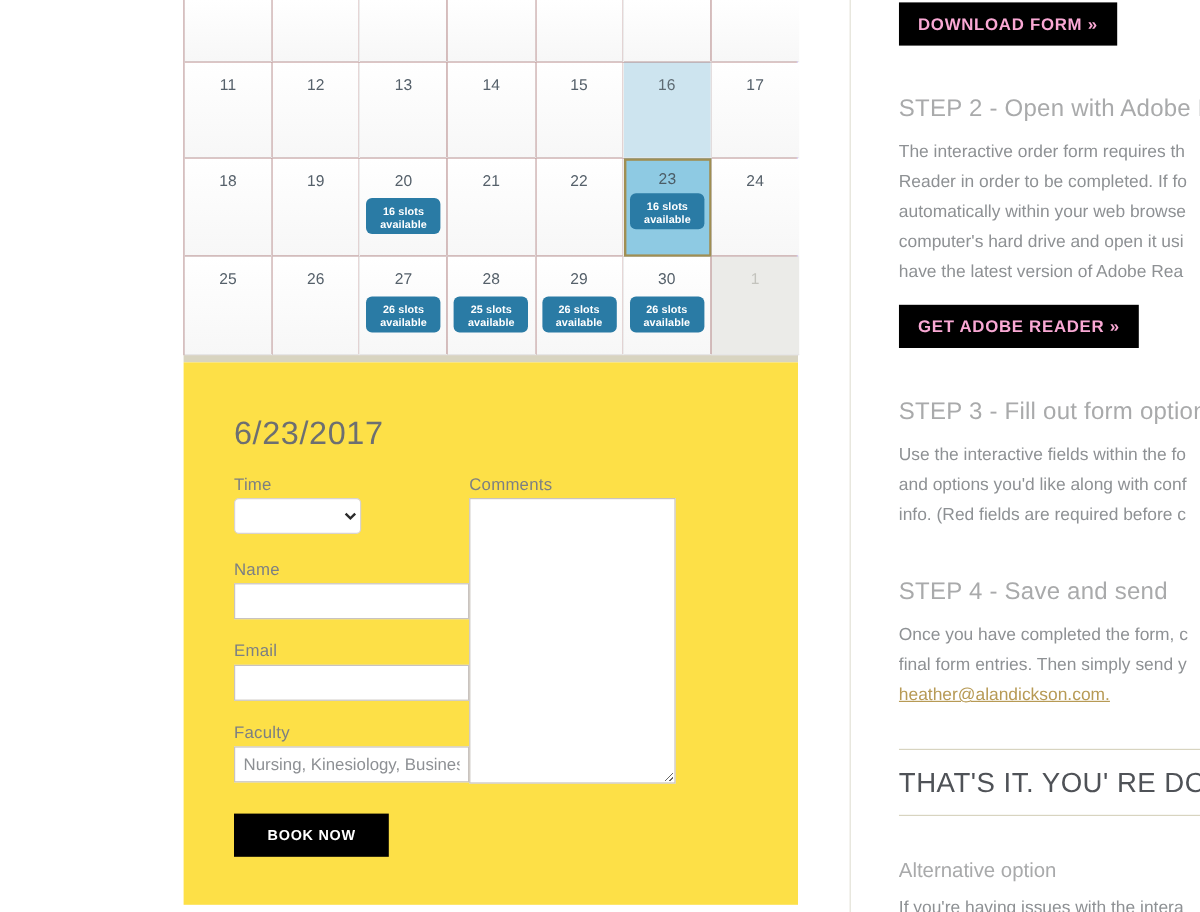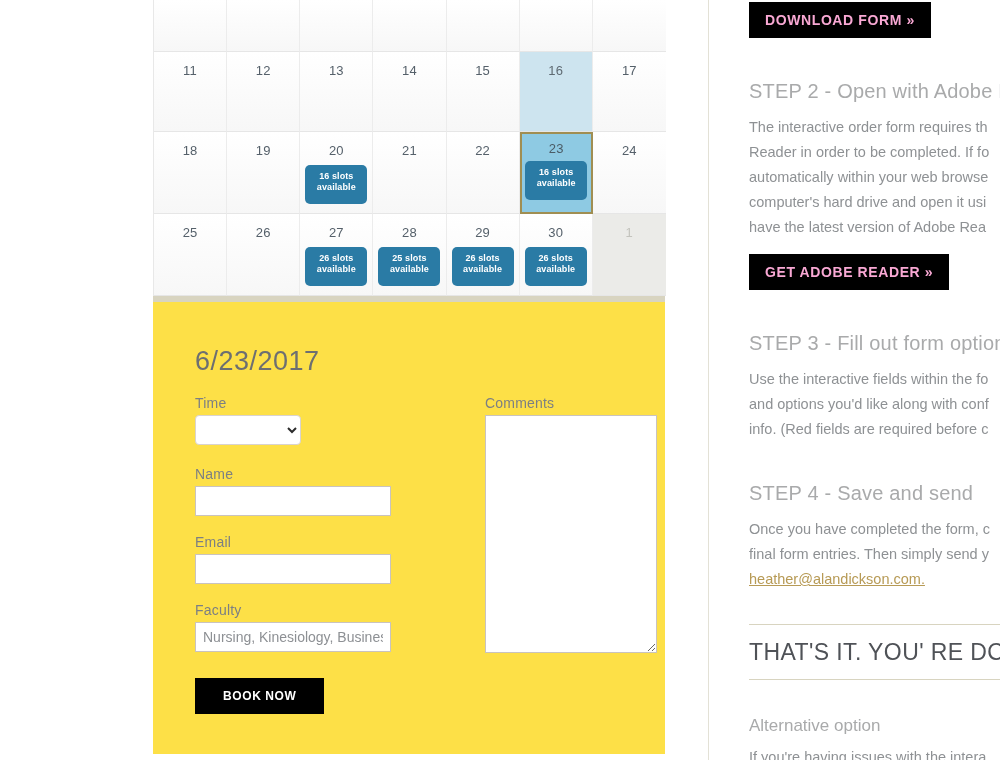--- a/index.html
+++ b/index.html
@@ -63,21 +63,21 @@
   .slot-badge {
     display: block;
     margin: 5px auto 0 auto;
     width: 62px;
     background: #2a7ba5;
     color: #ffffff;
     border-radius: 5px;
     font-size: 9px;
     line-height: 11px;
     text-align: center;
-    padding: 6px 2px 11px 2px;
+    padding: 6px 2px 2px 2px;
     font-weight: 600;
     letter-spacing: .1px;
     cursor: pointer;
   }
   .cal-cell.selected .slot-badge { margin-top: 3px; }
 
   .cal-divider {
     height: 6px;
     width: 512px;
     background: #d8d4c0;
@@ -90,23 +90,23 @@
     padding: 44px 42px 40px 42px;
     min-height: 430px;
   }
   .form-date {
     font-size: 27px;
     color: #6d6f71;
     letter-spacing: .5px;
     margin: 0 0 18px 0;
     font-weight: 400;
   }
-  .form-row { display: flex; gap: 36px; }
+  .form-row { display: flex; }
   .form-left { width: 196px; }
-  .form-right { margin-left: 58px; }
+  .form-right { }
   .flabel {
     display:block;
     font-size: 14px;
     color: #7c7f83;
     margin: 0 0 4px 0;
     letter-spacing: .2px;
   }
   .fgroup { margin-bottom: 18px; }
   select.fselect {
     font-family: "Liberation Sans", sans-serif;

